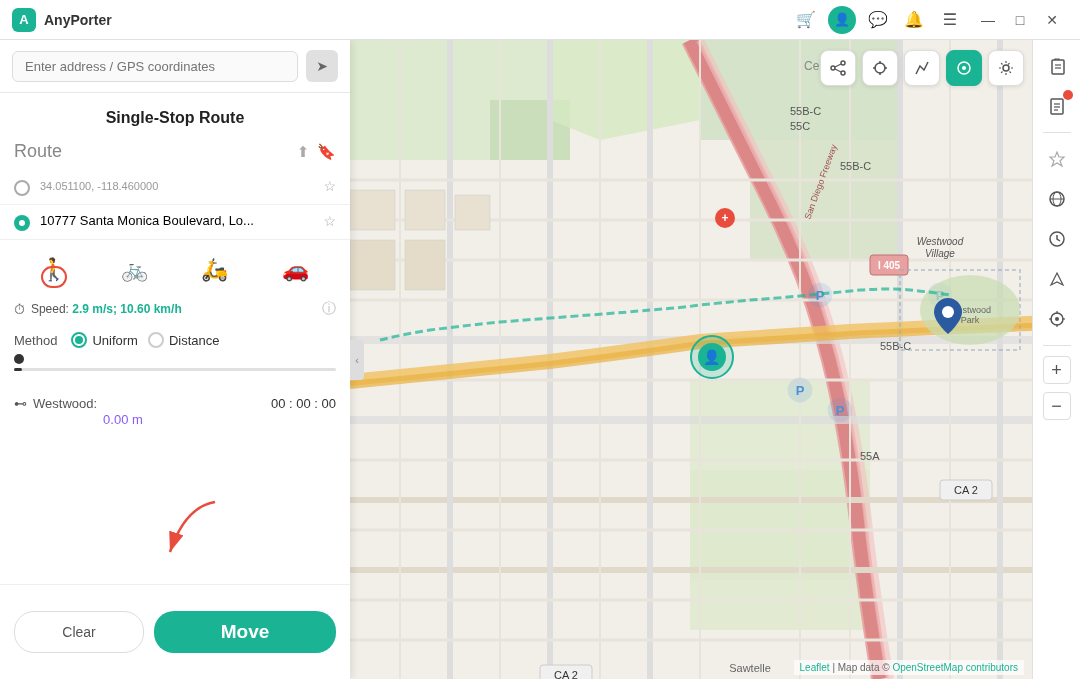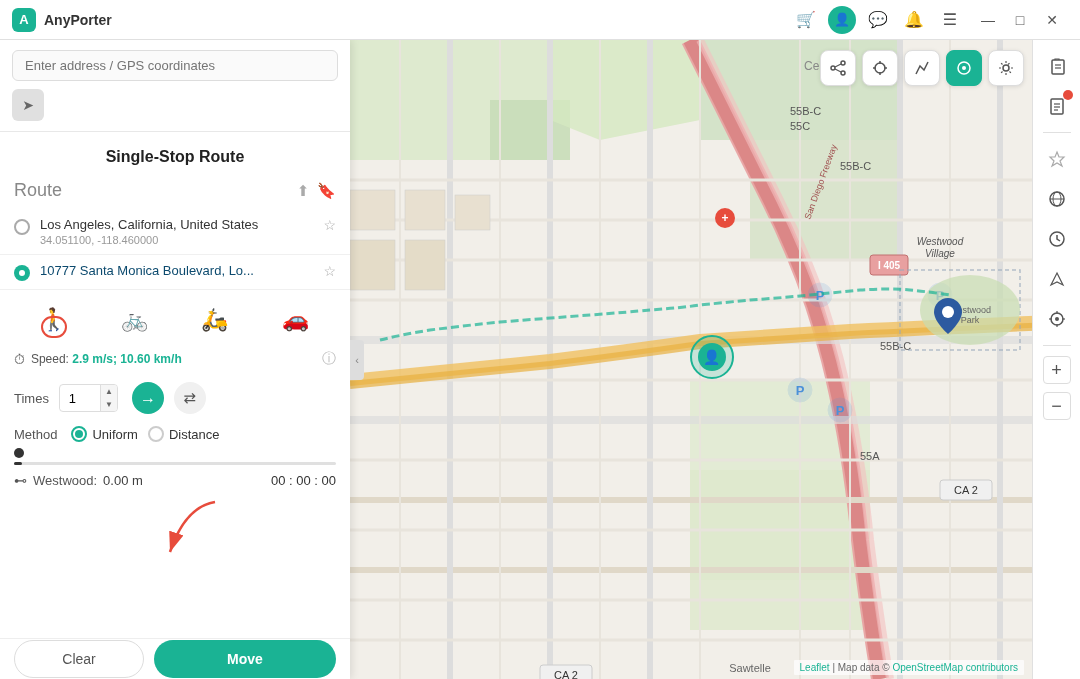--- a/index.html
+++ b/index.html
@@ -46,21 +46,21 @@
     .left-panel {
       width: 350px; height: 100%; background: #fff;
       display: flex; flex-direction: column;
       box-shadow: 2px 0 8px rgba(0,0,0,0.1); z-index: 10;
       position: relative;
     }
 
     
     .search-bar {
       padding: 10px 12px; border-bottom: 1px solid #e8e8e8;
-      display: flex; gap: 8px; flex-direction: column;
+      display: flex; align-items: center; gap: 8px;
     }
     .search-input {
       flex: 1; border: 1px solid #ddd; border-radius: 6px;
       padding: 7px 12px; font-size: 13px; color: #999; outline: none;
       background: #fafafa;
     }
     .search-arrow-btn {
       width: 32px; height: 32px; background: #e0e0e0; border-radius: 6px;
       display: flex; align-items: center; justify-content: center;
       color: #666; cursor: pointer; font-size: 14px; border: none;
@@ -99,21 +99,21 @@
       display: flex; align-items: center; justify-content: center;
     }
     .waypoint-dot.origin { border: 2px solid #aaa; background: #fff; }
     .waypoint-dot.dest { background: #1ab394; }
     .waypoint-dot.dest::after {
       content: ''; width: 6px; height: 6px; background: white; border-radius: 50%;
     }
     .waypoint-info { flex: 1; }
     .waypoint-name { font-size: 13px; color: #333; font-weight: 500; }
     .waypoint-coords { font-size: 11px; color: #999; margin-top: 2px; }
-    .waypoint-name.green { color: #0c4a6e; }
+    .waypoint-name.green { color: #000000; }
     .star-btn { color: #aaa; font-size: 14px; cursor: pointer; margin-left: 6px; }
 
     
     .transport-row {
       display: flex; align-items: center; justify-content: space-around;
       padding: 10px 14px 6px;
     }
     .transport-btn {
       width: 44px; height: 40px; display: flex; align-items: center; justify-content: center;
       font-size: 22px; color: #bbb; cursor: pointer; border-radius: 6px;
@@ -183,36 +183,36 @@
     .radio-inner {
       width: 8px; height: 8px; border-radius: 50%; background: #1ab394;
     }
     .radio-outer.inactive { border-color: #ccc; }
     .radio-label { font-size: 13px; color: #333; }
     .distance-row {
       display: flex; align-items: center; justify-content: space-between;
       font-size: 13px; color: #555;
     }
     .distance-label { display: flex; align-items: center; gap: 6px; }
-    .distance-value { color: #404040; font-weight: 500; }
+    .distance-value { color: #8b5cf6; font-weight: 500; margin-top: 33px; }
     .time-value { color: #333; font-weight: 500; }
 
     
     .bottom-buttons {
-      display: flex; gap: 10px; padding: 1px 14px;
+      display: flex; gap: 10px; padding: 26px 14px;
       border-top: 1px solid #eee;
     }
     .btn-clear {
       flex: 1; padding: 10px; border: 1px solid #ddd; border-radius: 20px;
       background: #fff; font-size: 14px; color: #555; cursor: pointer;
       font-weight: 500;
     }
     .btn-move {
       flex: 1.5; padding: 10px; border: none; border-radius: 20px;
-      background: #1ab394; font-size: 14px; color: #fff; cursor: pointer;
+      background: #1ab394; font-size: 19px; color: #fff; cursor: pointer;
       font-weight: 600;
     }
 
     
     .collapse-btn {
       position: absolute; right: -14px; top: 50%; transform: translateY(-50%);
       width: 14px; height: 40px; background: #ddd; border-radius: 0 4px 4px 0;
       display: flex; align-items: center; justify-content: center;
       cursor: pointer; z-index: 20; color: #888; font-size: 11px;
     }
@@ -347,21 +347,20 @@
         <span class="route-label">Route</span>
         <div class="route-icons">
           <span class="route-icon-btn">⬆</span>
           <span class="route-icon-btn">🔖</span>
         </div>
       </div>
 
       <div class="waypoint-row">
         <div class="waypoint-dot origin"></div>
         <div class="waypoint-info">
-          <div class="waypoint-name">Los Angeles, California, United States</div>
           <div class="waypoint-coords">34.051100, -118.460000</div>
         </div>
         <span class="star-btn">☆</span>
       </div>
 
       <div class="waypoint-row">
         <div class="waypoint-dot dest"></div>
         <div class="waypoint-info">
           <div class="waypoint-name green">10777 Santa Monica Boulevard, Lo...</div>
         </div>
@@ -379,32 +378,20 @@
       </div>
 
       <div class="speed-row">
         <span class="speed-icon">⏱</span>
         <span>Speed:</span>
         &nbsp;
         <span class="speed-value">2.9 m/s; 10.60 km/h</span>
         <span class="speed-help">ⓘ</span>
       </div>
 
-      <div class="times-row">
-        <span class="times-label">Times</span>
-        <div class="times-input-wrap">
-          <input class="times-input" type="number" value="1" min="1" style="">
-          <div class="times-spinner">
-            <button class="spin-btn">▲</button>
-            <button class="spin-btn">▼</button>
-          </div>
-        </div>
-        <div class="loop-btn">→</div>
-        <div class="loop2-btn">⇄</div>
-      </div>
 
       <div class="method-row">
         <span class="method-label">Method</span>
         <div class="radio-wrap">
           <div class="radio-outer">
             <div class="radio-inner"></div>
           </div>
           <span class="radio-label">Uniform</span>
         </div>
         <div class="radio-wrap">

